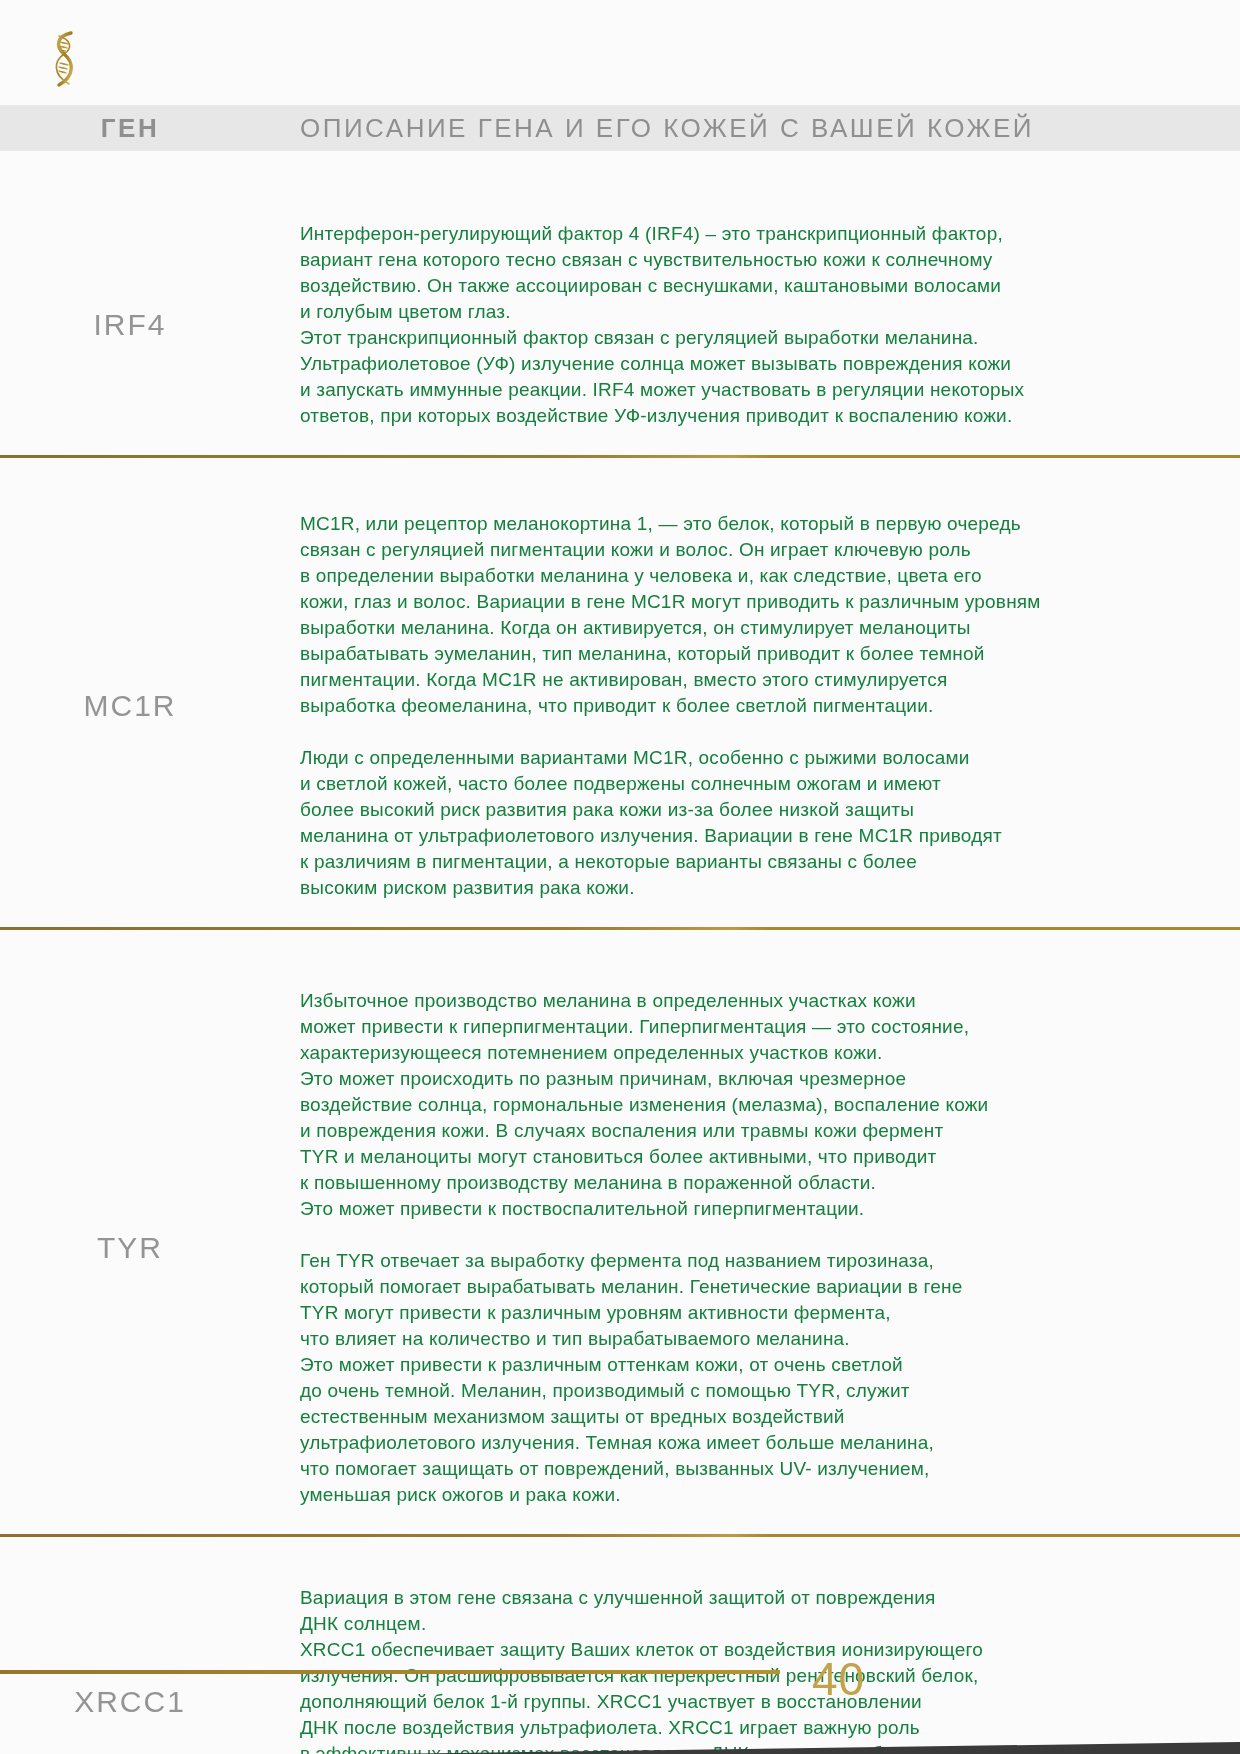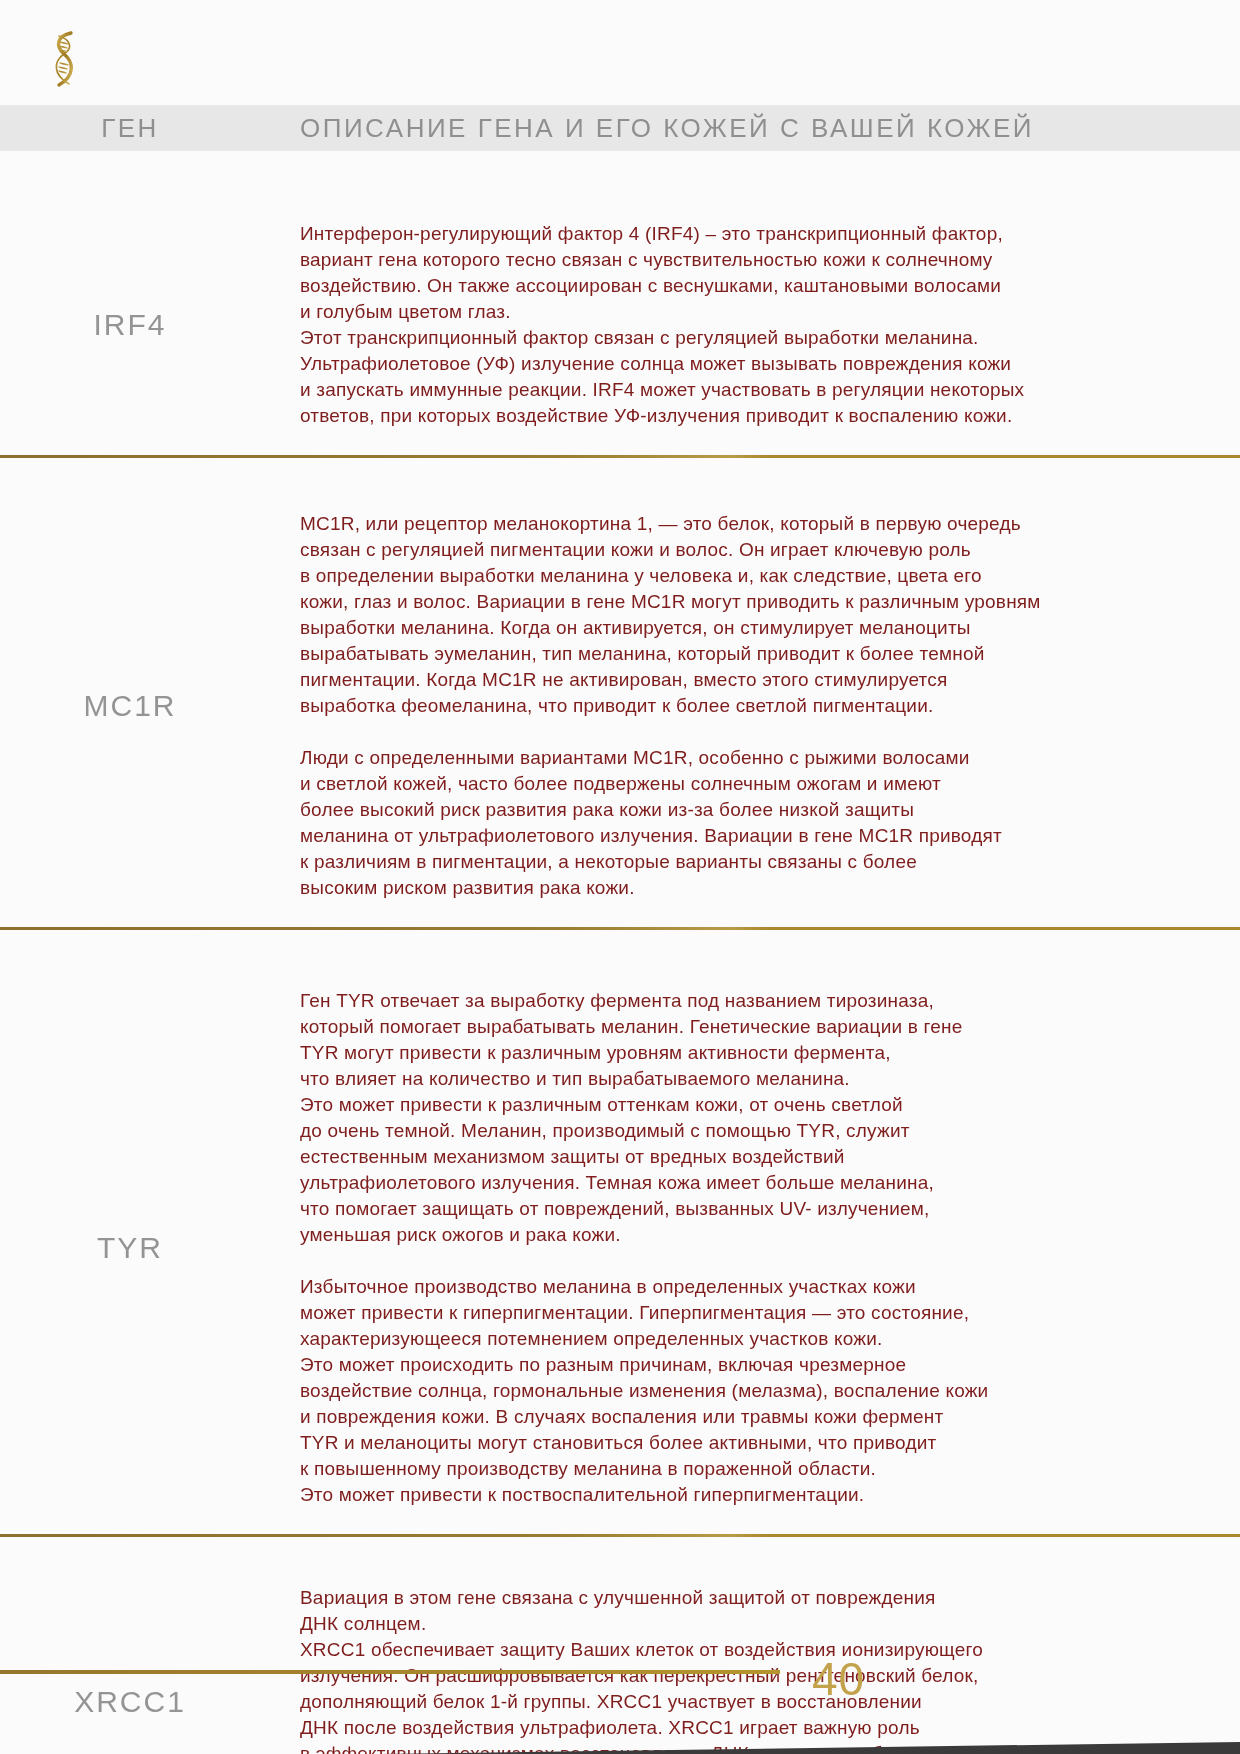--- a/index.html
+++ b/index.html
@@ -16,21 +16,21 @@
   .logo { position: absolute; left: 47px; top: 30px; width: 34px; height: 60px; }
 
   
   .header-band {
     position: absolute; left: 0; top: 105px; width: 1240px; height: 46px;
     background: #e7e7e8;
     display: flex; align-items: center;
   }
   .header-gene {
     width: 260px; text-align: center;
-    font-size: 26px; font-weight: 400; letter-spacing: 2.5px;
+    font-size: 26px; font-weight: 700; letter-spacing: 2.5px;
     color: #8f8f8f;
   }
   .header-desc {
     margin-left: 40px;
     font-size: 26px; font-weight: 300; letter-spacing: 2.5px;
     color: #8f8f8f;
   }
 
   
   .rows { position: absolute; left: 0; top: 151px; width: 1240px; }
@@ -38,21 +38,21 @@
   .gene-row .gene-cell {
     width: 260px; flex: 0 0 260px;
     display: flex; align-items: center; justify-content: center;
     font-size: 30px; font-weight: 300; letter-spacing: 2px;
     color: #949494;
   }
   .gene-row .desc-cell {
     margin-left: 40px; width: 790px;
     font-size: 19px; font-weight: 300; line-height: 26px;
     letter-spacing: 0.2px;
-    color: #7f1d1d;
+    color: #15803d;
     white-space: pre-line;
   }
   .row-irf4  { min-height: 256px; padding-top: 44px; }
   .row-mc1r  { min-height: 420px; padding-top: 27px; }
   .row-tyr   { min-height: 552px; padding-top: 32px; }
   .row-xrcc1 { min-height: 284px; padding-top: 22px; }
   .para + .para { }
 
   .gold-sep {
     height: 3px; width: 1240px;
@@ -145,39 +145,39 @@
 к различиям в пигментации, а некоторые варианты связаны с более
 высоким риском развития рака кожи.</div>
       </div>
     </div>
 
     <div class="gold-sep"></div>
 
     <div class="gene-row row-tyr">
       <div class="gene-cell">TYR</div>
       <div class="desc-cell">
+        <div class="para">Избыточное производство меланина в определенных участках кожи
+может привести к гиперпигментации. Гиперпигментация — это состояние,
+характеризующееся потемнением определенных участков кожи.
+Это может происходить по разным причинам, включая чрезмерное
+воздействие солнца, гормональные изменения (мелазма), воспаление кожи
+и повреждения кожи. В случаях воспаления или травмы кожи фермент
+TYR и меланоциты могут становиться более активными, что приводит
+к повышенному производству меланина в пораженной области.
+Это может привести к поствоспалительной гиперпигментации.</div>
         <div class="para">Ген TYR отвечает за выработку фермента под названием тирозиназа,
 который помогает вырабатывать меланин. Генетические вариации в гене
 TYR могут привести к различным уровням активности фермента,
 что влияет на количество и тип вырабатываемого меланина.
 Это может привести к различным оттенкам кожи, от очень светлой
 до очень темной. Меланин, производимый с помощью TYR, служит
 естественным механизмом защиты от вредных воздействий
 ультрафиолетового излучения. Темная кожа имеет больше меланина,
 что помогает защищать от повреждений, вызванных UV- излучением,
 уменьшая риск ожогов и рака кожи.</div>
-        <div class="para">Избыточное производство меланина в определенных участках кожи
-может привести к гиперпигментации. Гиперпигментация — это состояние,
-характеризующееся потемнением определенных участков кожи.
-Это может происходить по разным причинам, включая чрезмерное
-воздействие солнца, гормональные изменения (мелазма), воспаление кожи
-и повреждения кожи. В случаях воспаления или травмы кожи фермент
-TYR и меланоциты могут становиться более активными, что приводит
-к повышенному производству меланина в пораженной области.
-Это может привести к поствоспалительной гиперпигментации.</div>
       </div>
     </div>
 
     <div class="gold-sep"></div>
 
     <div class="gene-row row-xrcc1">
       <div class="gene-cell">XRCC1</div>
       <div class="desc-cell">
         <div class="para">Вариация в этом гене связана с улучшенной защитой от повреждения
 ДНК солнцем.

